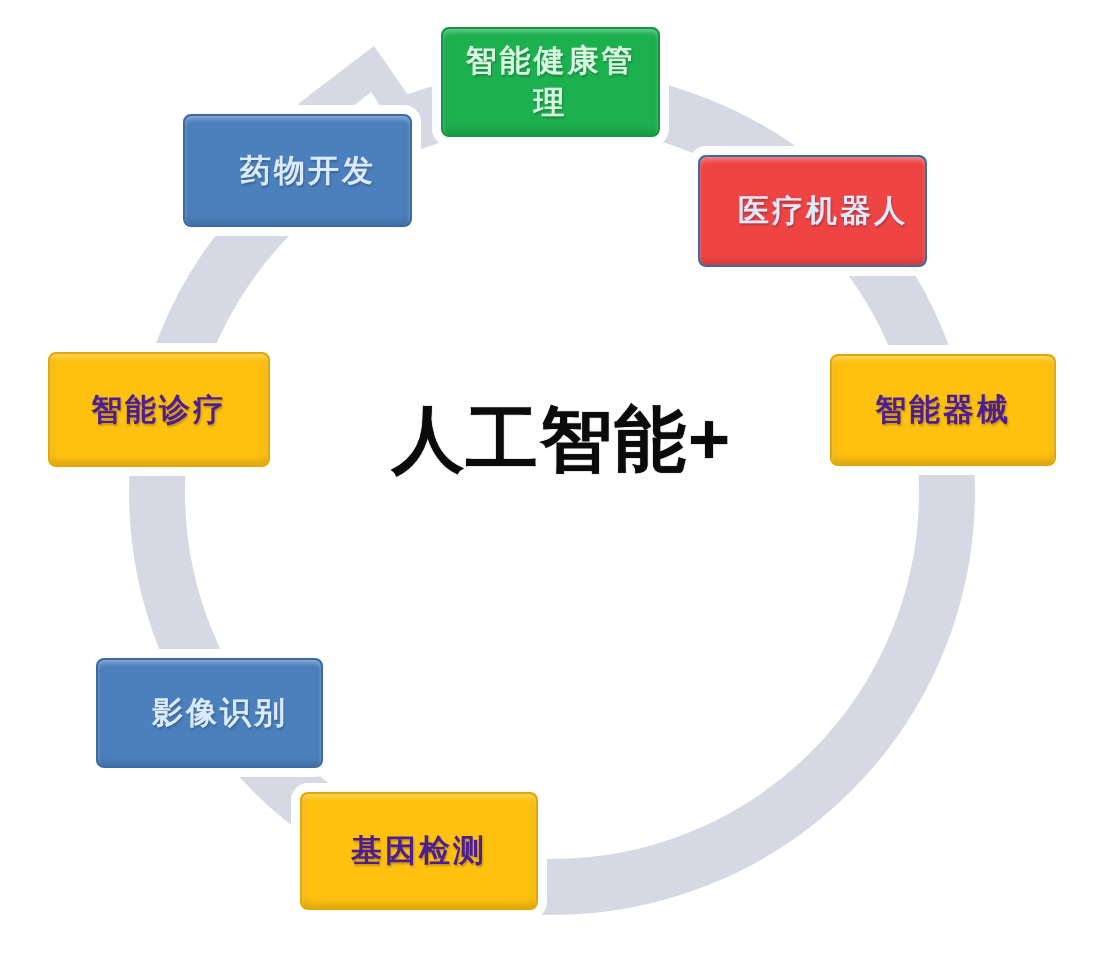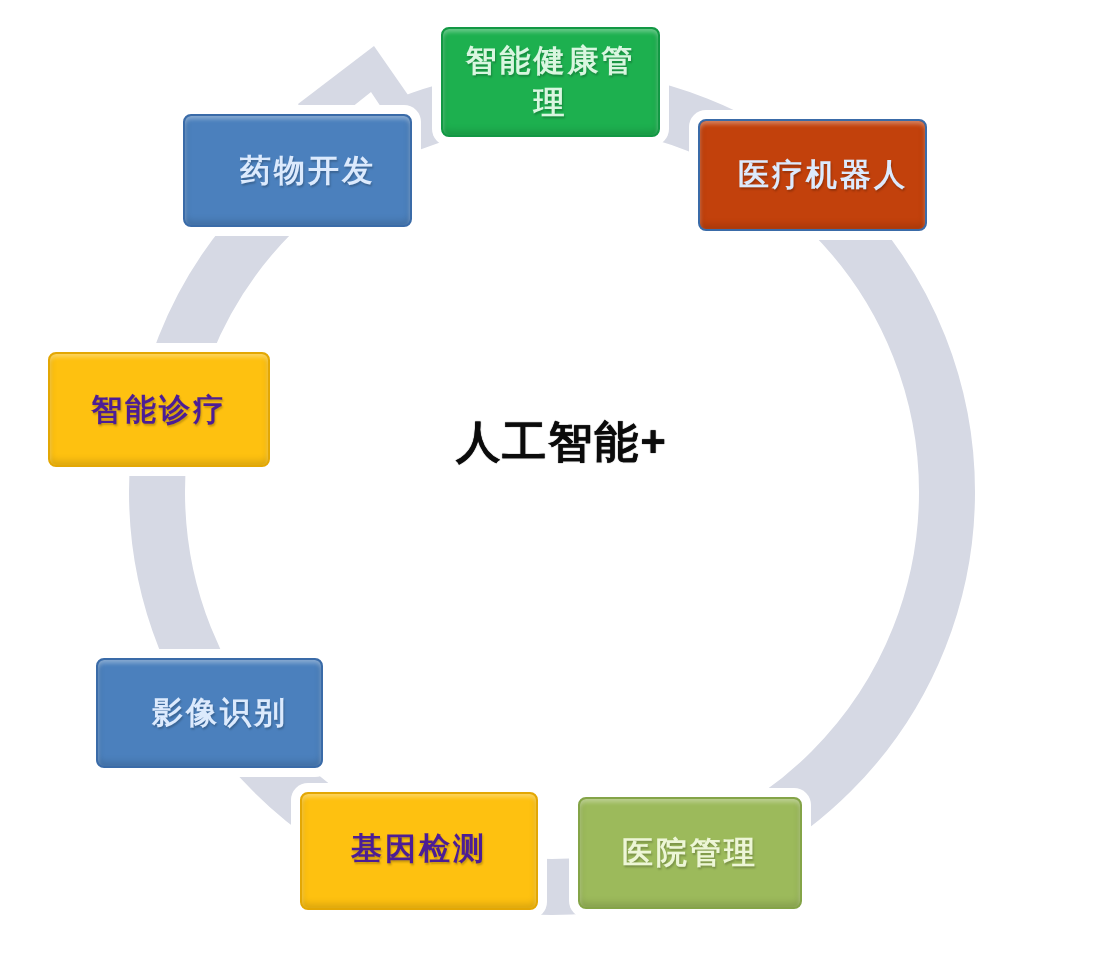--- a/index.html
+++ b/index.html
@@ -47,55 +47,54 @@
   .n5{left:578px;top:797px;width:224px;height:112px;}
   .n6{left:300px;top:792px;width:238px;height:118px;}
   .n7{left:96px;top:622px;width:227px;height:110px;}
   .n8{left:48px;top:352px;width:222px;height:115px;}
   .n9{left:183px;top:114px;width:229px;height:113px;}
 
   .center-title{
     position:absolute;
     left:292px;top:398px;width:540px;
     text-align:center;
-    font-size:44px;
+    font-size:72px;
     font-weight:900;
     line-height:1.16;
     letter-spacing:2px;
     text-shadow:0 0 1px #000;
-    margin-top:18px;
   }
   .center-line{display:block;}
 </style>
 </head>
 <body>
 
 <div class="canvas">
 
   <svg class="ring-svg" viewBox="0 0 1098 972">
     <circle cx="552" cy="492" r="395" fill="none" stroke-width="56" stroke="#d6d9e4"></circle>
     <polygon points="298,104 374,46 424,118 397,131 371,92 317,135" fill="#d6d9e4"></polygon>
   </svg>
 
   <div class="node green n1" style="background: rgb(29, 176, 79);">
     <span class="node-label">智能健康管
 理</span>
   </div>
 
-  <div class="node blue n2" style="background: #c2410c;">
+  <div class="node blue n2" style="background: #ef4444; margin-top: 36px;">
     <span class="node-label">医疗机器人</span>
+  </div>
+
+  <div class="node yellow n3" style="background: rgb(254, 193, 16);">
+    <span class="node-label">智能器械</span>
   </div>
 
 
 
-  <div class="node olive n5" style="background: rgb(156, 186, 91);">
-    <span class="node-label">医院管理</span>
-  </div>
-
-  <div class="node yellow n6" style="background: rgb(254, 193, 16); font-family: Liberation Mono, monospace;">
+  <div class="node yellow n6" style="background: rgb(254, 193, 16);">
     <span class="node-label">基因检测</span>
   </div>
 
   <div class="node blue n7" style="background: rgb(75, 128, 189); margin-top: 36px;">
     <span class="node-label">影像识别</span>
   </div>
 
   <div class="node yellow n8" style="background: rgb(254, 193, 16);">
     <span class="node-label">智能诊疗</span>
   </div>

